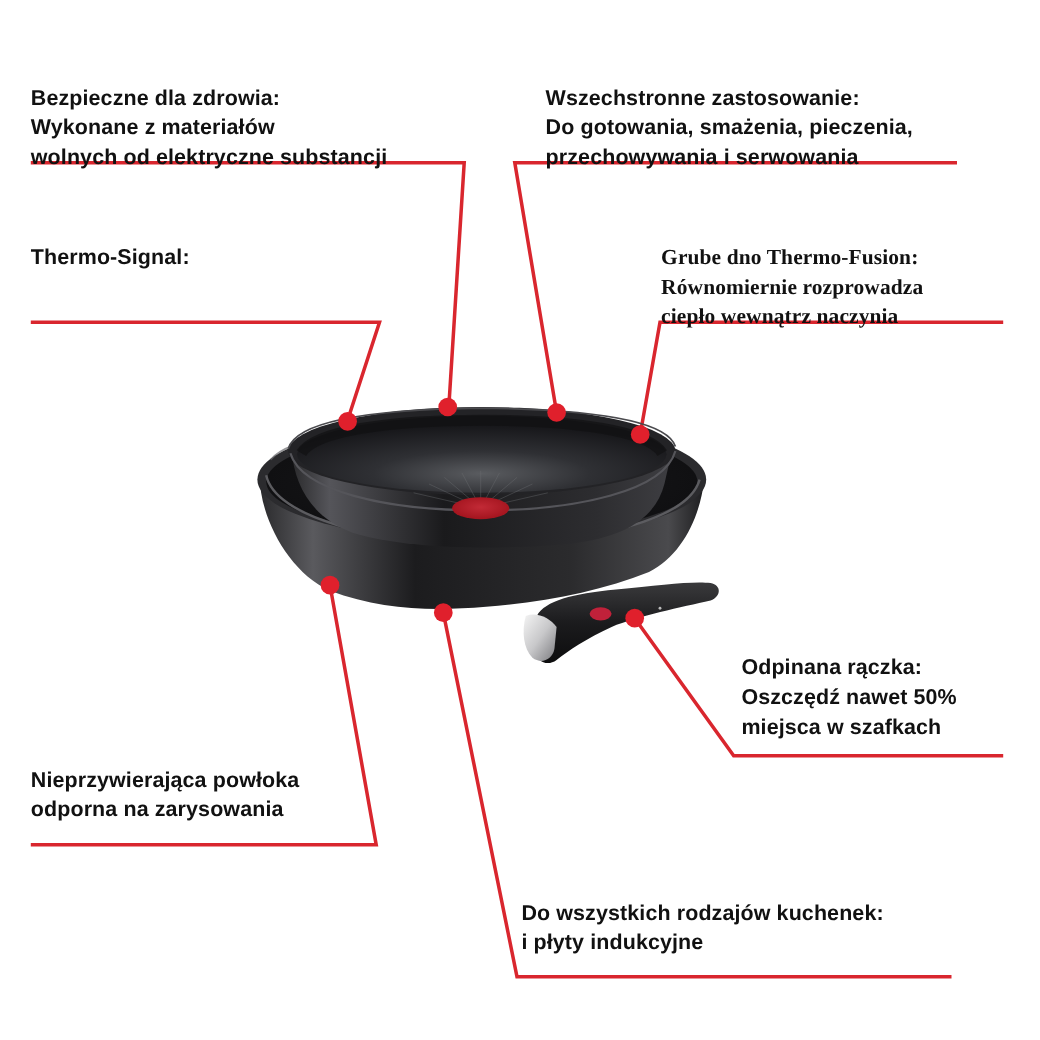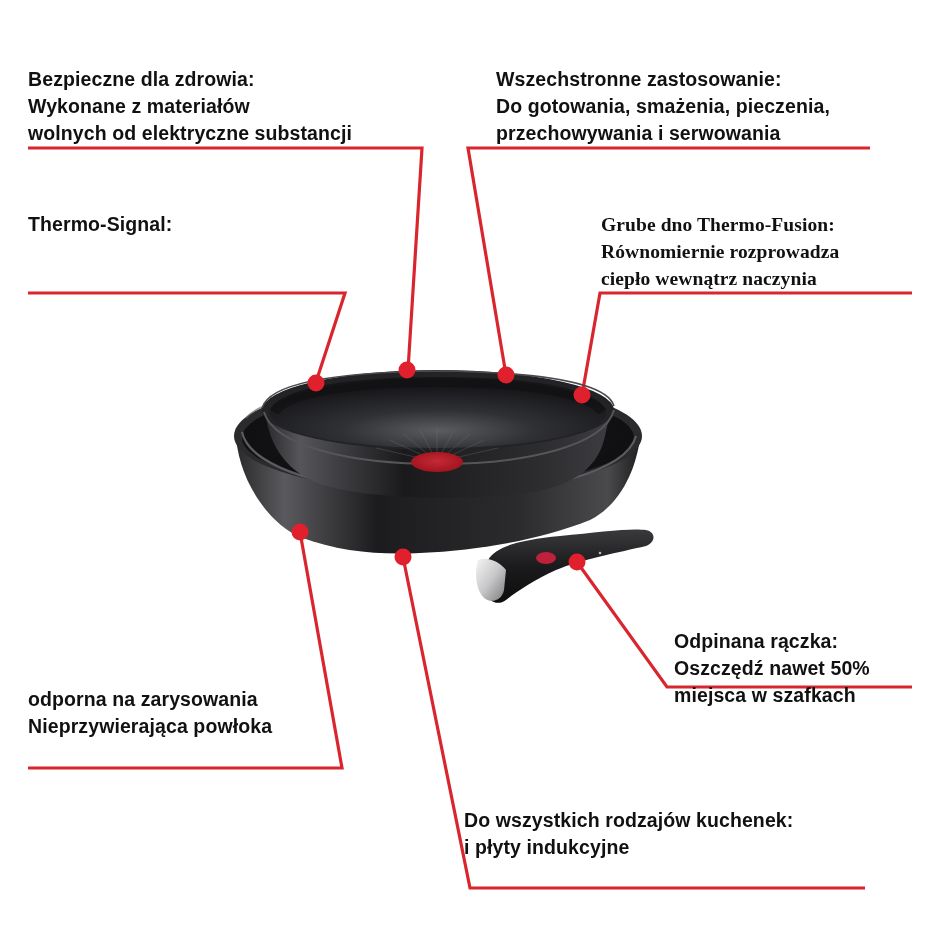--- a/index.html
+++ b/index.html
@@ -12,20 +12,21 @@
   }
   #art { position: absolute; left: 0; top: 0; width: 945px; height: 945px; }
   .callout {
     position: absolute;
     color: #111111;
     font-weight: bold;
     font-size: 19.5px;
     line-height: 27px;
     white-space: nowrap;
     letter-spacing: 0.1px;
+    margin-top: 10px;
   }
   .callout .line { display: block; }
 </style>
 </head>
 <body>
 
 <div id="stage">
 
   <svg id="art" viewBox="0 0 945 945">
     <defs>
@@ -160,29 +161,29 @@
   <div class="callout" style="left:28px; top:211px;">
     <span class="line">Thermo-Signal:</span>
   </div>
 
   <div class="callout" style="left:601px; top:211px;font-family:Liberation Serif, serif;">
     <span class="line">Grube dno Thermo-Fusion:</span>
     <span class="line">Równomiernie rozprowadza</span>
     <span class="line">ciepło wewnątrz naczynia</span>
   </div>
 
-  <div class="callout" style="left:674px; top:628px;">
+  <div class="callout" style="left:674px; top:584px;">
     <span class="line">Odpinana rączka:</span>
     <span class="line">Oszczędź nawet 50%</span>
     <span class="line">miejsca w szafkach</span>
   </div>
 
   <div class="callout" style="left:28px; top:686px;">
+    <span class="line">Nieprzywierająca powłoka</span>
     <span class="line">odporna na zarysowania</span>
-    <span class="line">Nieprzywierająca powłoka</span>
   </div>
 
-  <div class="callout" style="left:464px; top:807px;">
+  <div class="callout" style="left:474px; top:807px;">
     <span class="line">Do wszystkich rodzajów kuchenek:</span>
     <span class="line">i płyty indukcyjne</span>
   </div>
 
 </div>
 
 </body></html>

